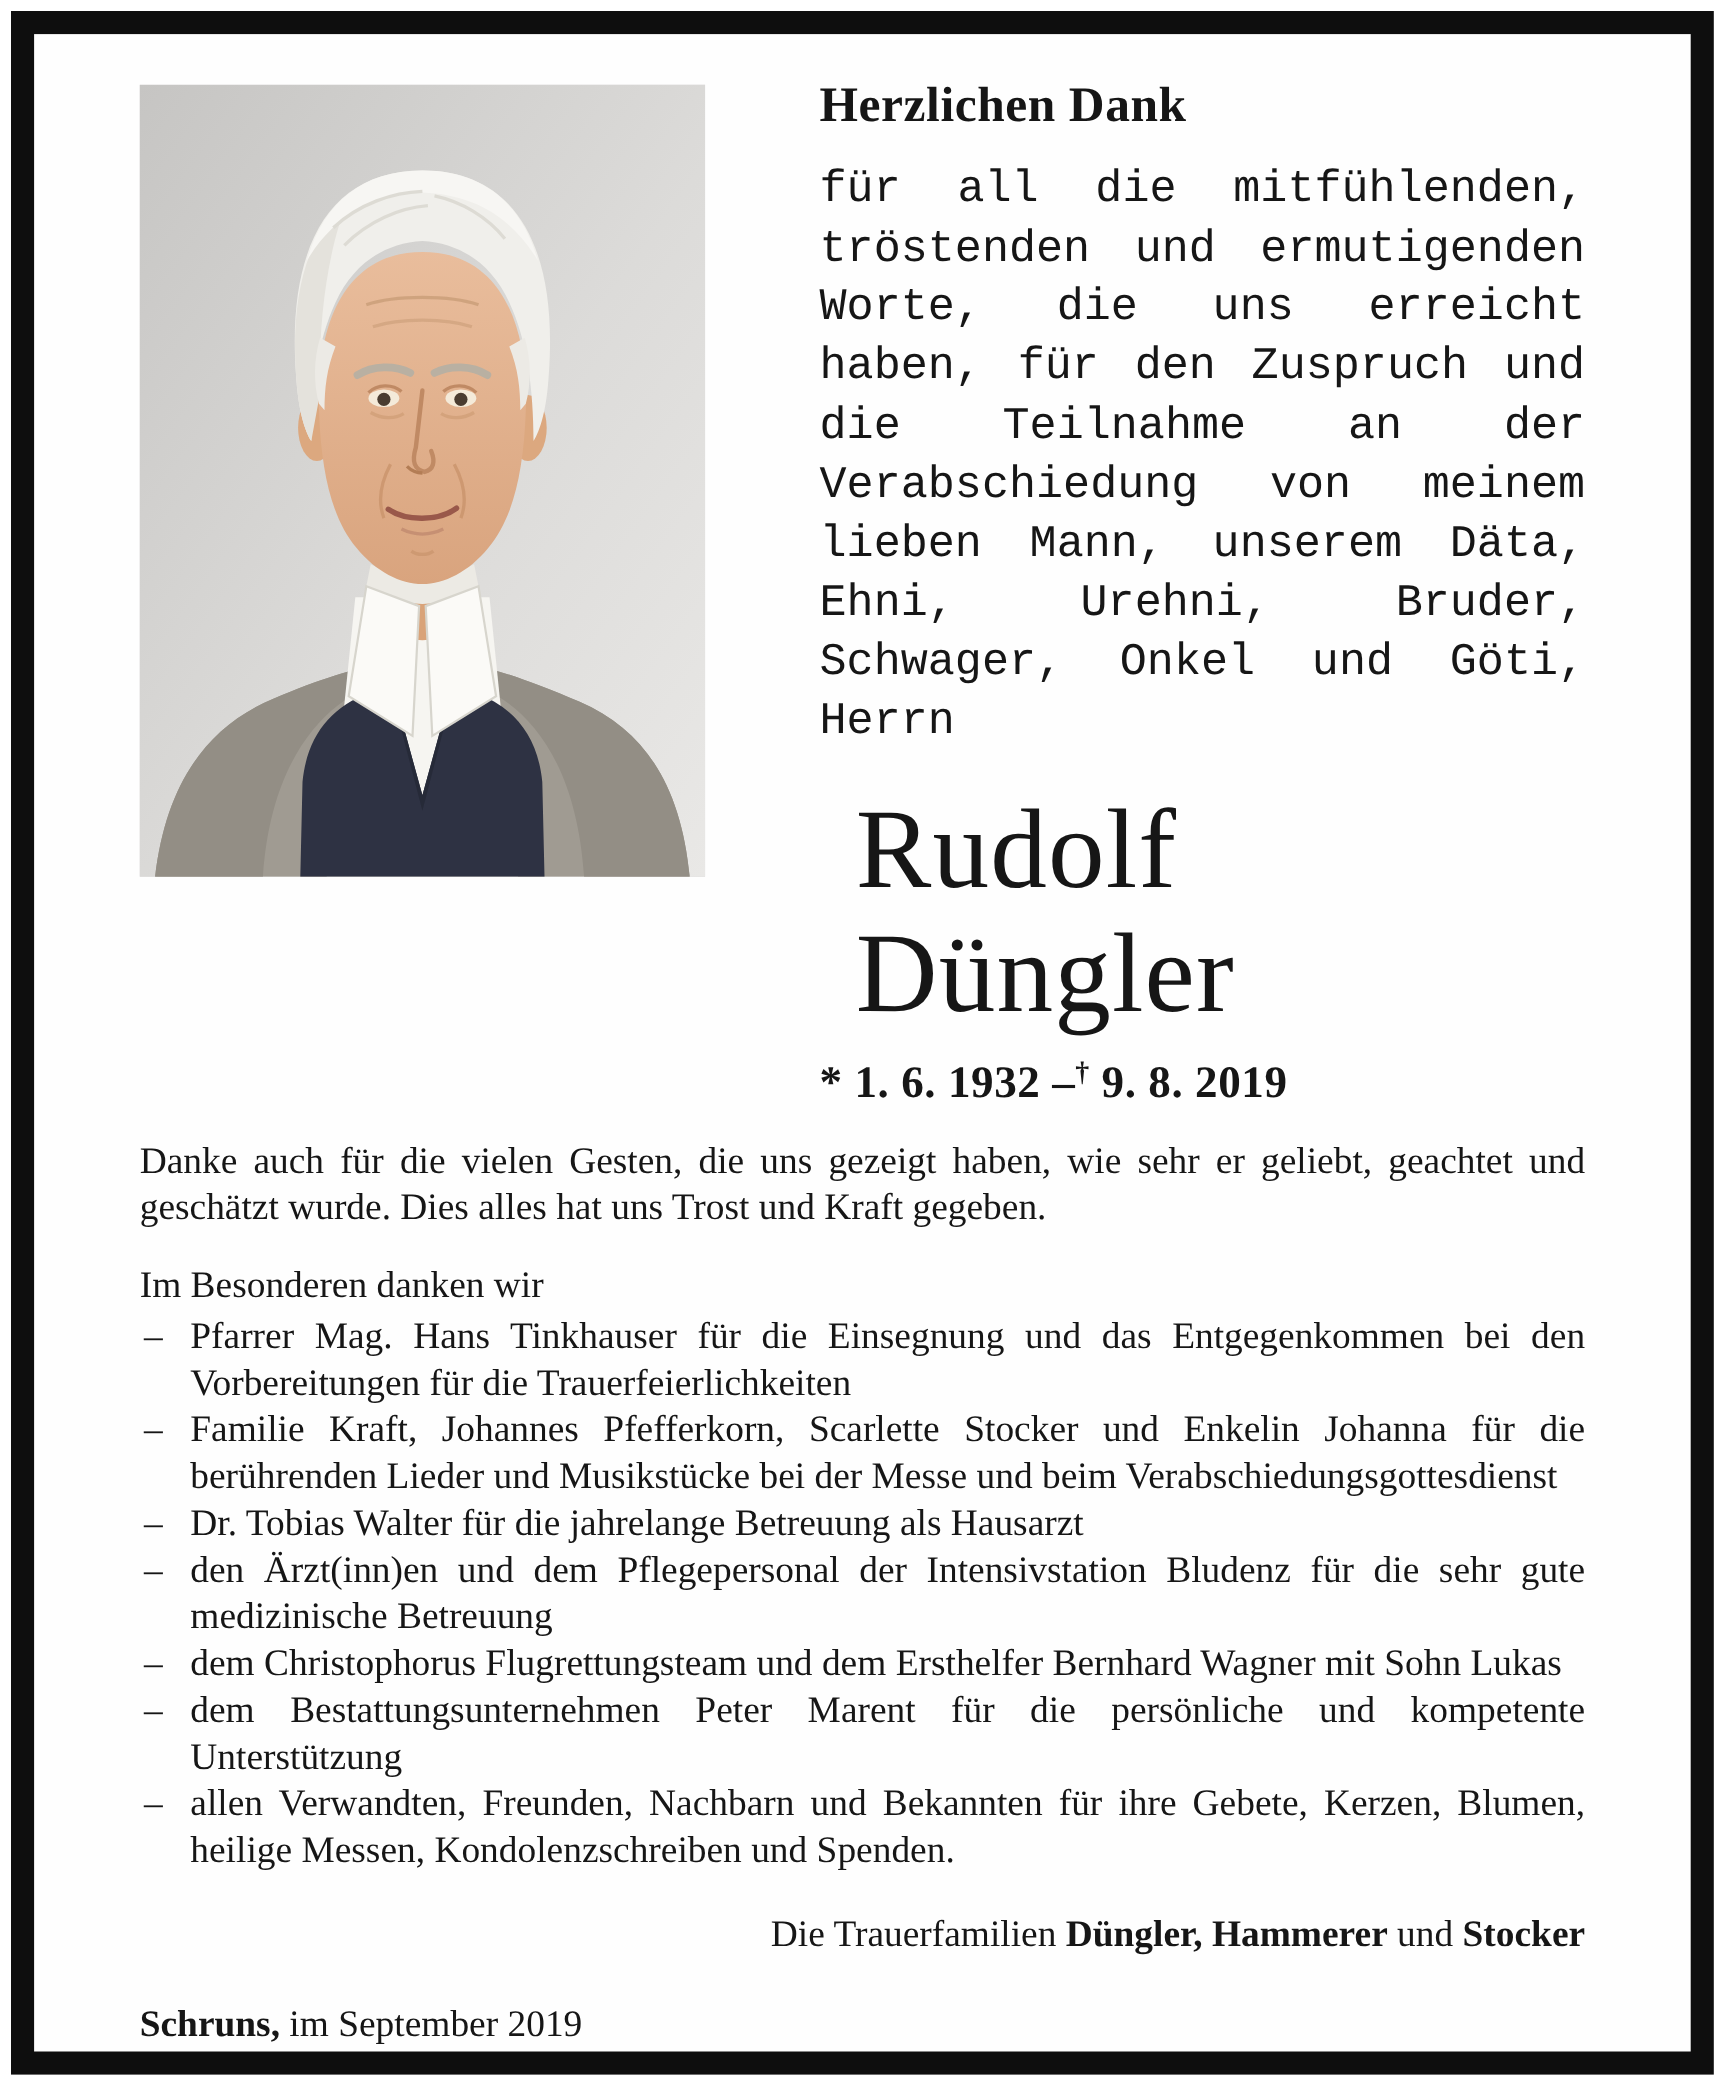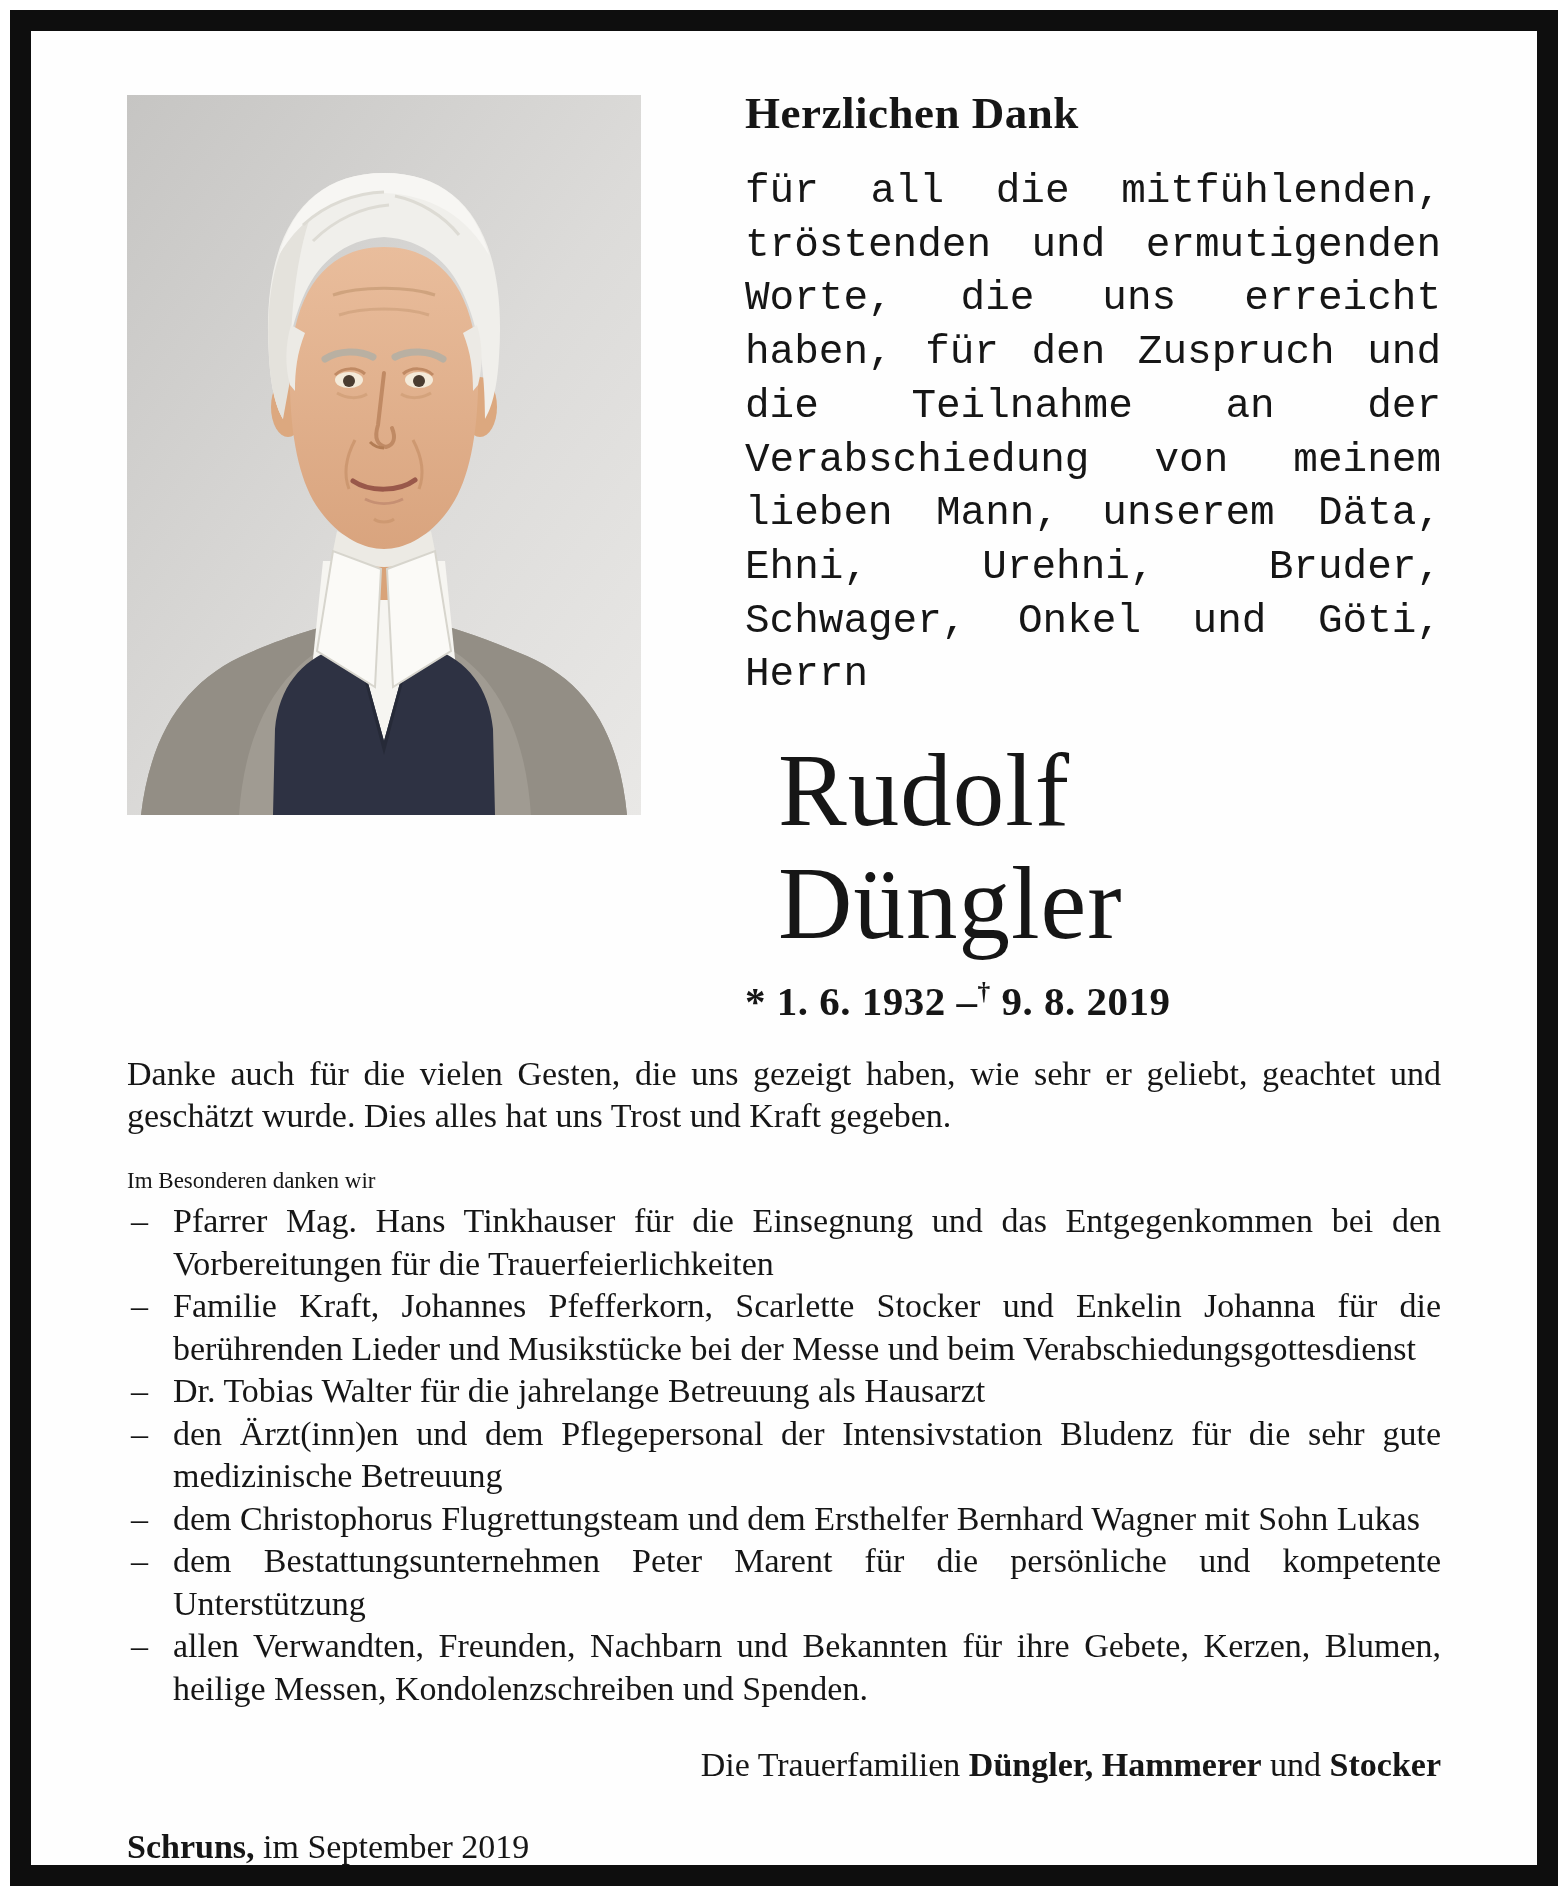--- a/index.html
+++ b/index.html
@@ -10,21 +10,21 @@
     color:#161616;
   }
   .page {
     position:absolute;
     inset:10px;
     border:21px solid #0e0e0e;
     background:#fefefe;
     overflow:hidden;
   }
   .content {
-    padding:50px 96px 0 96px;
+    padding:32px 96px 0 96px;
   }
   .top {
     display:flex;
     gap:104px;
   }
   .photo {
     width:514px;
     height:720px;
     flex:0 0 auto;
     margin-top:14px;
@@ -69,21 +69,21 @@
   }
   .para {
     font-size:34px;
     line-height:1.26;
     text-align:justify;
     margin-top:28px;
     hyphens:auto;
     -webkit-hyphens:auto;
   }
   .heading2 {
-    font-size:23px;
+    font-size:34px;
     margin-top:30px;
   }
   .thanks-list {
     list-style:none;
     margin-top:6px;
   }
   .thanks-list li {
     position:relative;
     font-size:34px;
     line-height:1.25;

